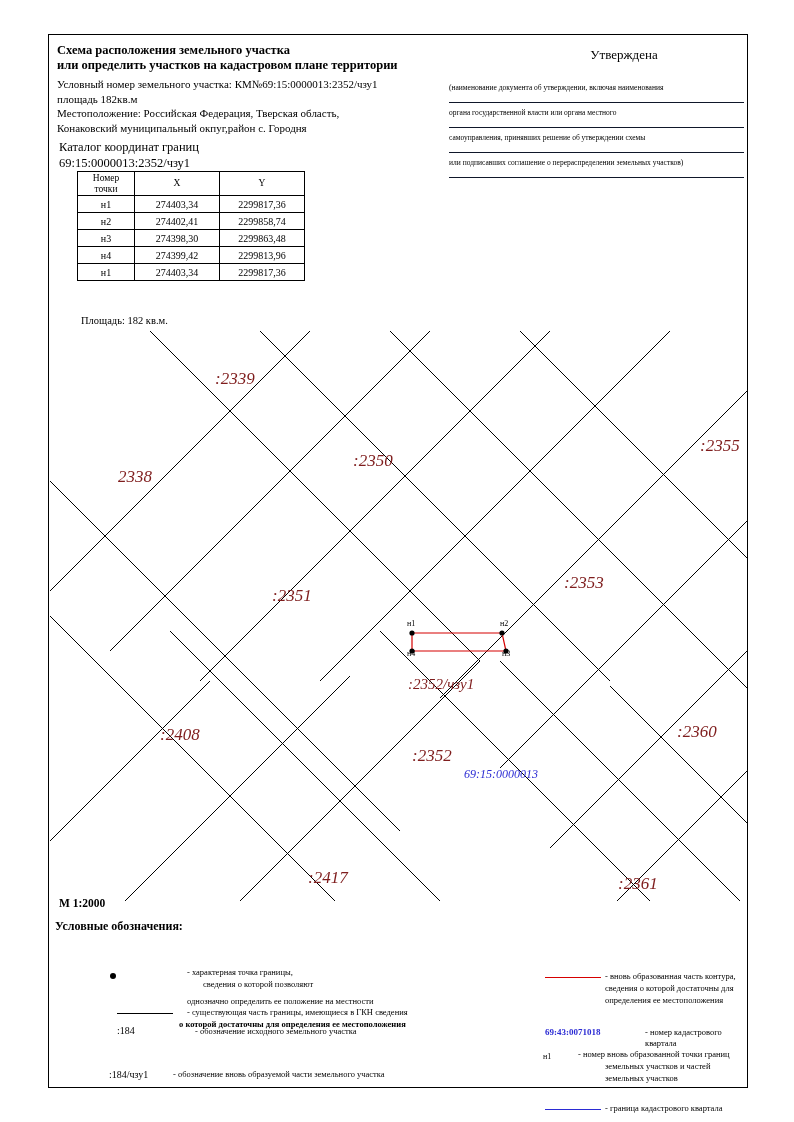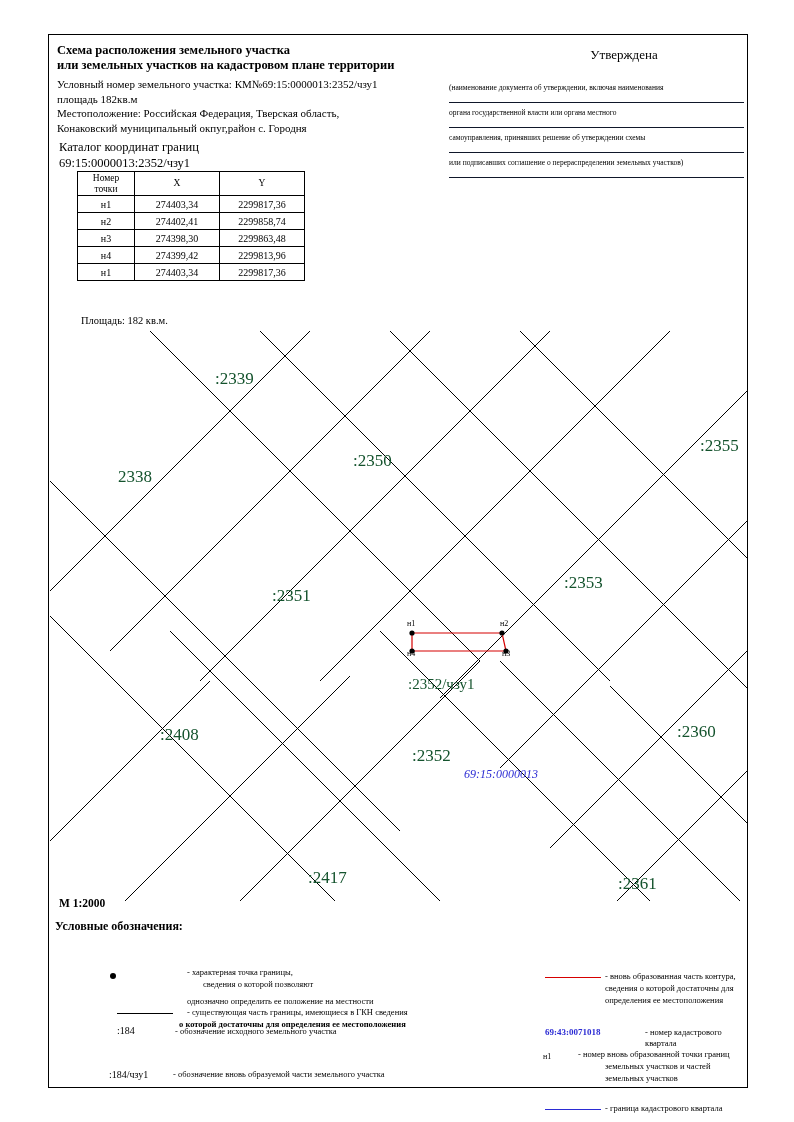--- a/index.html
+++ b/index.html
@@ -68,22 +68,23 @@
   
   .map{
     position:absolute;left:1px;top:296px;
     width:697px;height:570px;
     overflow:hidden;
   }
   .map svg{display:block;}
   .parcel-label{
     position:absolute;
     font-size:17px;
-    color:#14532d;
+    color:#7f1d1d;
     white-space:nowrap;
+    font-style:italic;
   }
   .parcel-label.small{font-size:15px;}
   .kv-label{
     position:absolute;
     font-size:12px;
     color:#2b2bd4;
     white-space:nowrap;
   }
   .pt-label{
     position:absolute;
@@ -117,21 +118,21 @@
   .lg-code-blue{position:absolute;font-size:9px;color:#2b2bd4;font-weight:bold;}
   .lg-n1{position:absolute;font-size:8px;}
 </style>
 </head>
 <body>
 
 <div class="page">
 
   <div class="hdr-title">
     <div>Схема расположения  земельного участка</div>
-    <div>или земельных участков на  кадастровом плане территории</div>
+    <div>или определить участков на  кадастровом плане территории</div>
   </div>
 
   <div class="hdr-sub">
     <div>Условный номер земельного участка: КМ№69:15:0000013:2352/чзу1</div>
     <div>площадь 182кв.м</div>
     <div>Местоположение:  Российская Федерация, Тверская область,</div>
     <div>Конаковский муниципальный окпуг,район с. Городня</div>
   </div>
 
   <div class="hdr-cat">
@@ -254,21 +255,21 @@
     <span class="lg-dot" style="left:55px;top:36px;"></span>
     <span class="lg-text" style="left:132px;top:30px;">- характерная точка границы,</span>
     <span class="lg-text" style="left:148px;top:42px;">сведения о которой позволяют</span>
     <span class="lg-text" style="left:132px;top:59px;">однозначно определить ее положение на местности</span>
 
     <span class="lg-line" style="left:62px;top:76px;width:56px;"></span>
     <span class="lg-text" style="left:132px;top:70px;">- существующая часть границы, имеющиеся в ГКН сведения</span>
     <span class="lg-text" style="left:124px;top:82px;font-weight:bold;">о которой достаточны для определения ее местоположения</span>
 
     <span class="lg-code" style="left:62px;top:88px;">:184</span>
-    <span class="lg-text" style="left:120px;top:89px;">- обозначение исходного земельного участка</span>
+    <span class="lg-text" style="left:140px;top:89px;">- обозначение исходного земельного участка</span>
 
     <span class="lg-code" style="left:54px;top:132px;">:184/чзу1</span>
     <span class="lg-text" style="left:118px;top:132px;">- обозначение вновь образуемой части земельного участка</span>
 
     <span class="lg-line red" style="left:490px;top:40px;width:56px;"></span>
     <span class="lg-text" style="left:550px;top:34px;">- вновь образованная часть контура,</span>
     <span class="lg-text" style="left:550px;top:46px;">сведения о которой достаточны для</span>
     <span class="lg-text" style="left:550px;top:58px;">определения ее местоположения</span>
 
     <span class="lg-code-blue" style="left:490px;top:90px;">69:43:0071018</span>

